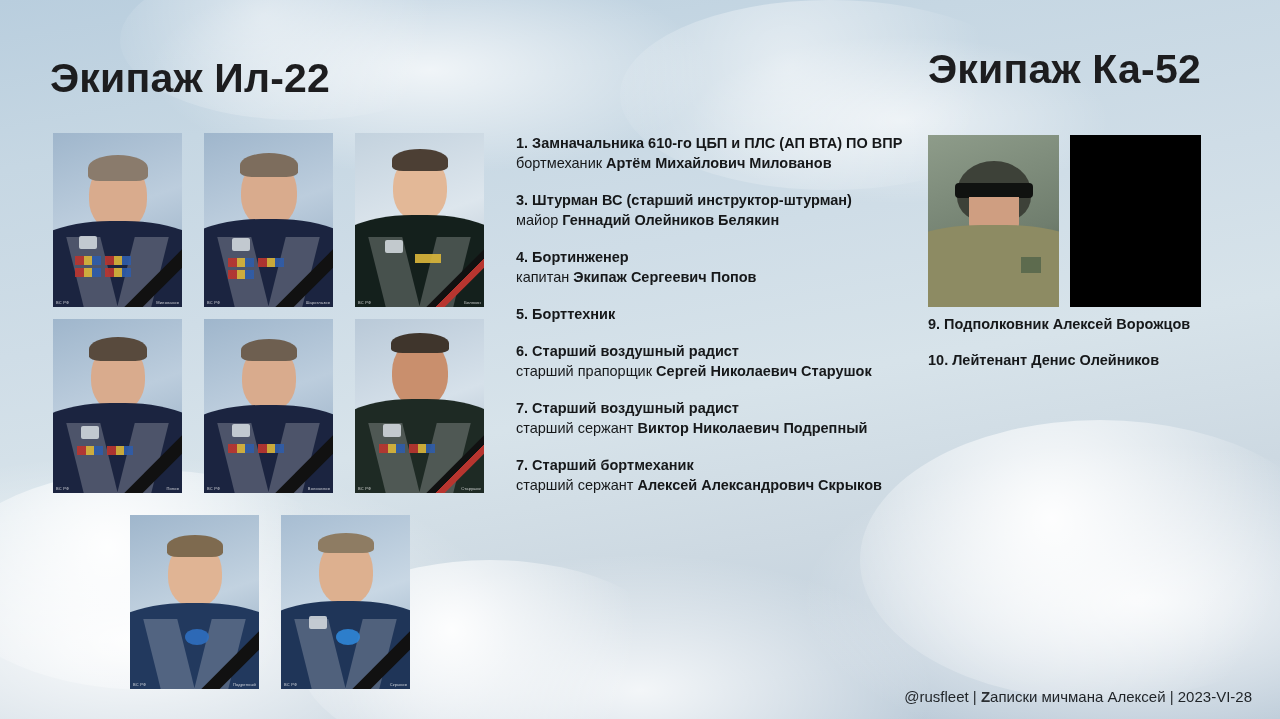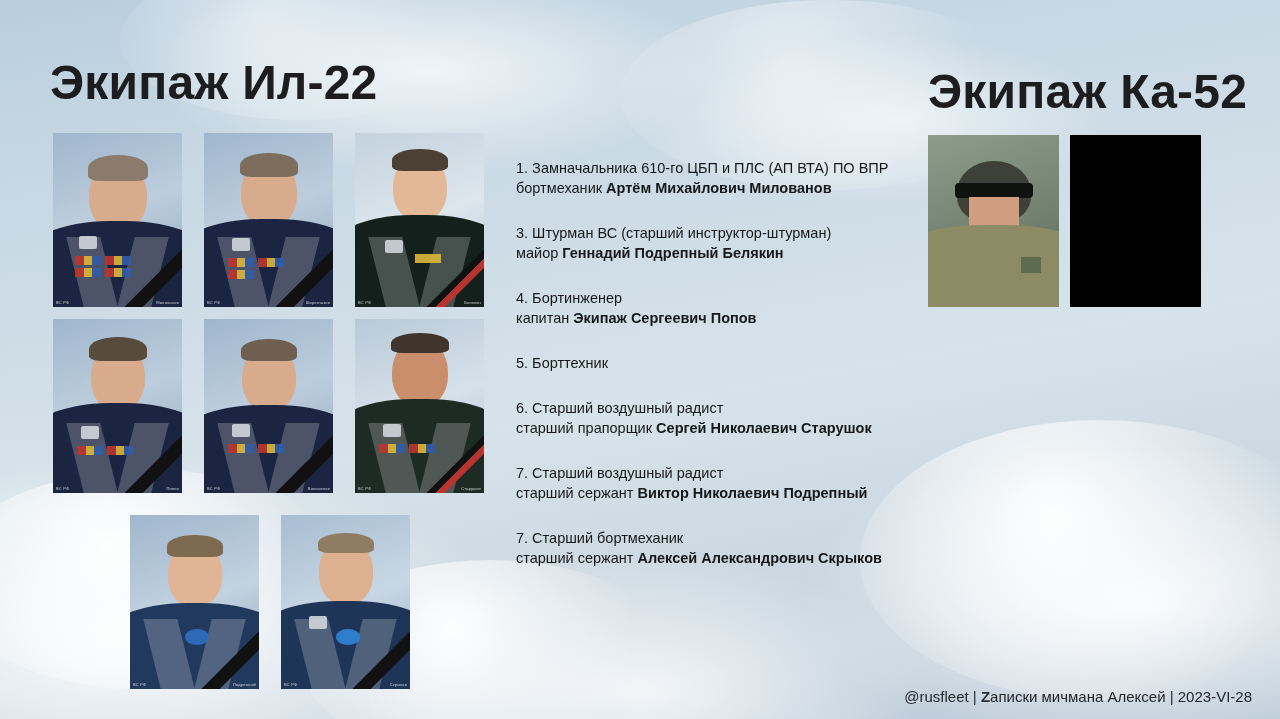--- a/index.html
+++ b/index.html
@@ -23,28 +23,28 @@
   }
   .cloud {
     position: absolute;
     border-radius: 50%;
     background: radial-gradient(circle at 40% 35%, rgba(255,255,255,0.95), rgba(255,255,255,0.0) 70%);
     pointer-events: none;
   }
 
   .title {
     position: absolute;
-    font-size: 48px;
+    font-size: 41px;
     font-weight: bold;
     color: #1d1d1f;
     letter-spacing: 0.2px;
     white-space: nowrap;
   }
   #title-left { left: 50px; top: 55px; }
-  #title-right { left: 928px; top: 64px; }
+  #title-right { left: 928px; top: 46px; }
 
   .photo-grid {
     position: absolute;
     left: 53px;
     top: 133px;
     width: 430px;
   }
   .photo-row {
     display: flex;
     gap: 22px;
@@ -146,21 +146,21 @@
   .list-left {
     position: absolute;
     left: 516px;
     top: 133px;
     width: 392px;
     color: #16181a;
     font-size: 14.5px;
     line-height: 1.38;
   }
   .entry { margin-bottom: 17px; }
-  .entry .l1 { font-weight: normal; margin-top: 25px; }
+  .entry .l1 { font-weight: bold; }
   .entry .l2 { font-weight: bold; }
   .entry .l2 .rank { font-weight: normal; }
 
   .right-photos {
     position: absolute;
     left: 928px;
     top: 135px;
     display: flex;
     gap: 11px;
   }
@@ -405,21 +405,21 @@
     </div>
   </div>
 
   <div class="list-left">
     <div class="entry">
       <div class="l1">1. Замначальника 610-го ЦБП и ПЛС (АП ВТА) ПО ВПР</div>
       <div class="l2"><span class="rank">бортмеханик</span> <span>Артём Михайлович Милованов</span></div>
     </div>
     <div class="entry">
       <div class="l1">3. Штурман ВС (старший инструктор-штурман)</div>
-      <div class="l2"><span class="rank">майор</span> <span>Геннадий Подрепный Белякин</span></div>
+      <div class="l2"><span class="rank">майор</span> <span>Геннадий Олейников Белякин</span></div>
     </div>
     <div class="entry">
       <div class="l1">4. Бортинженер</div>
       <div class="l2"><span class="rank">капитан</span> <span>Экипаж Сергеевич Попов</span></div>
     </div>
     <div class="entry">
       <div class="l1">5. Борттехник</div>
     </div>
     <div class="entry">
       <div class="l1">6. Старший воздушный радист</div>
@@ -440,20 +440,22 @@
       <div class="helmet"></div>
       <div class="visor"></div>
       <div class="face"></div>
       <div class="body"></div>
       <div class="patch"></div>
     </div>
     <div class="ph-black"></div>
   </div>
 
   <div class="list-right">
+    <div class="entry">9. Подполковник Алексей Ворожцов</div>
+    <div class="entry">10. Лейтенант Денис Олейников</div>
   </div>
 
   <div class="footer">
     <span>@rusfleet</span>
     <span class="sep">|</span>
     <span class="z">Z</span><span>аписки мичмана Алексей</span>
     <span class="sep">|</span>
     <span>2023-VI-28</span>
   </div>
 

